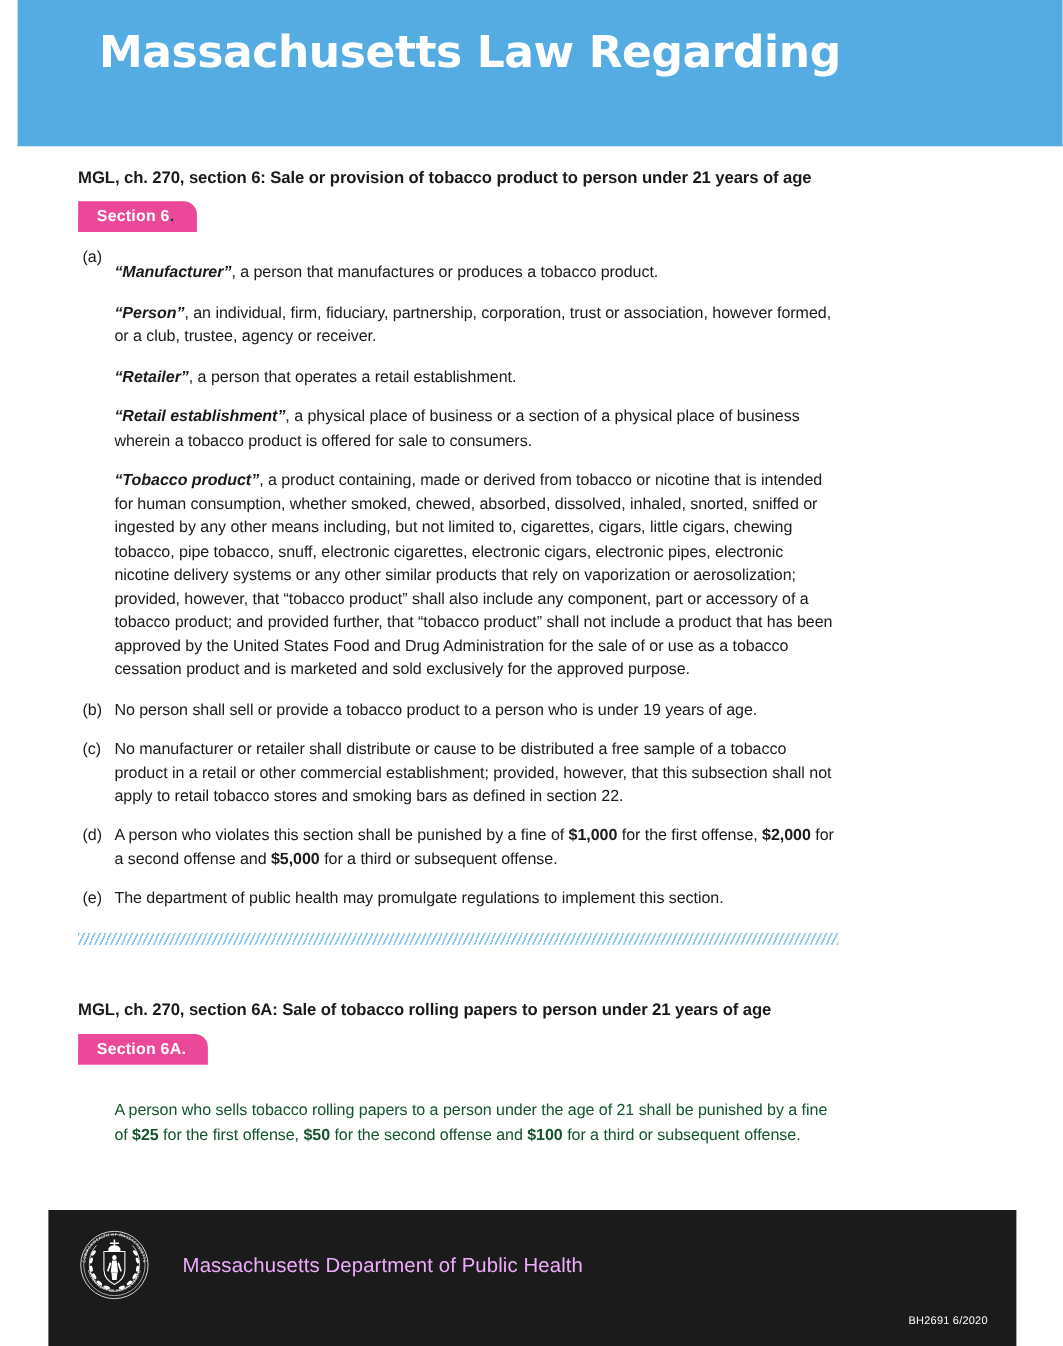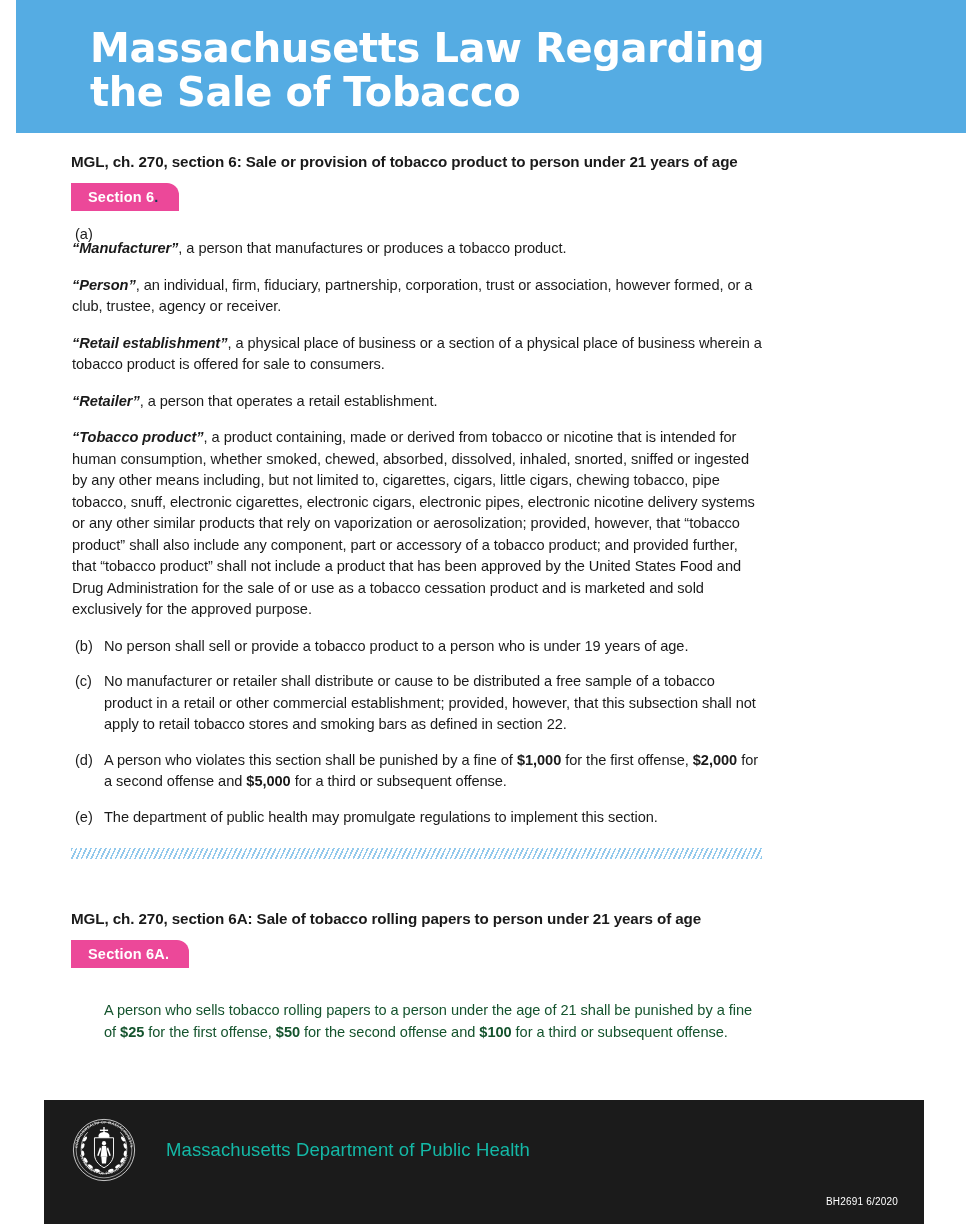--- a/index.html
+++ b/index.html
@@ -97,21 +97,21 @@
   }
   .para.lettered {
     padding-left: 104px;
   }
   .para.lettered .marker {
     left: 75px;
     width: 26px;
     text-align: left;
   }
   .para.def {
-    padding-left: 72px;
+    padding-left: 104px;
     margin-bottom: 15px;
   }
   .term {
     font-weight: bold;
     font-style: italic;
   }
   .money {
     font-weight: bold;
   }
 
@@ -156,21 +156,21 @@
     display: flex;
     align-items: center;
   }
   .seal {
     width: 68px;
     height: 68px;
     flex: 0 0 68px;
   }
   .footer-text {
     margin-left: 28px;
-    color: #14b8a6;
+    color: #f0abfc;
     font-family: "Liberation Sans", sans-serif;
     font-size: 18.5px;
     letter-spacing: 0.1px;
     white-space: nowrap;
   }
   .footer-code {
     position: absolute;
     right: 26px;
     bottom: 17px;
     color: #ffffff;
@@ -178,21 +178,20 @@
     font-size: 10px;
     letter-spacing: 0.2px;
   }
 </style>
 </head>
 <body>
 
 <div class="header-band">
   <div class="header-title">
     <span>Massachusetts Law Regarding</span>
-    <span class="line2">the Sale of Tobacco</span>
   </div>
 </div>
 
 <div class="page">
 
   <p class="mgl-heading">MGL, ch. 270, section 6: Sale or provision of tobacco product to person under 21 years of age</p>
 
   <div class="badge-wrap">
     <span class="badge"><span>Section 6</span><span class="period-dark">.</span></span>
   </div>
@@ -205,25 +204,25 @@
 
     <p class="para def">
       <span class="term">“Manufacturer”</span><span>, a person that manufactures or produces a tobacco product.</span>
     </p>
 
     <p class="para def">
       <span class="term">“Person”</span><span>, an individual, firm, fiduciary, partnership, corporation, trust or association, however formed, or a club, trustee, agency or receiver.</span>
     </p>
 
     <p class="para def">
+      <span class="term">“Retailer”</span><span>, a person that operates a retail establishment.</span>
+    </p>
+
+    <p class="para def">
       <span class="term">“Retail establishment”</span><span>, a physical place of business or a section of a physical place of business wherein a tobacco product is offered for sale to consumers.</span>
-    </p>
-
-    <p class="para def">
-      <span class="term">“Retailer”</span><span>, a person that operates a retail establishment.</span>
     </p>
 
     <p class="para def">
       <span class="term">“Tobacco product”</span><span>, a product containing, made or derived from tobacco or nicotine that is intended for human consumption, whether smoked, chewed, absorbed, dissolved, inhaled, snorted, sniffed or ingested by any other means including, but not limited to, cigarettes, cigars, little cigars, chewing tobacco, pipe tobacco, snuff, electronic cigarettes, electronic cigars, electronic pipes, electronic nicotine delivery systems or any other similar products that rely on vaporization or aerosolization; provided, however, that “tobacco product” shall also include any component, part or accessory of a tobacco product; and provided further, that “tobacco product” shall not include a product that has been approved by the United States Food and Drug Administration for the sale of or use as a tobacco cessation product and is marketed and sold exclusively for the approved purpose.</span>
     </p>
 
     <p class="para lettered">
       <span class="marker">(b)</span><span>No person shall sell or provide a tobacco product to a person who is under 19 years of age.</span>
     </p>
 

